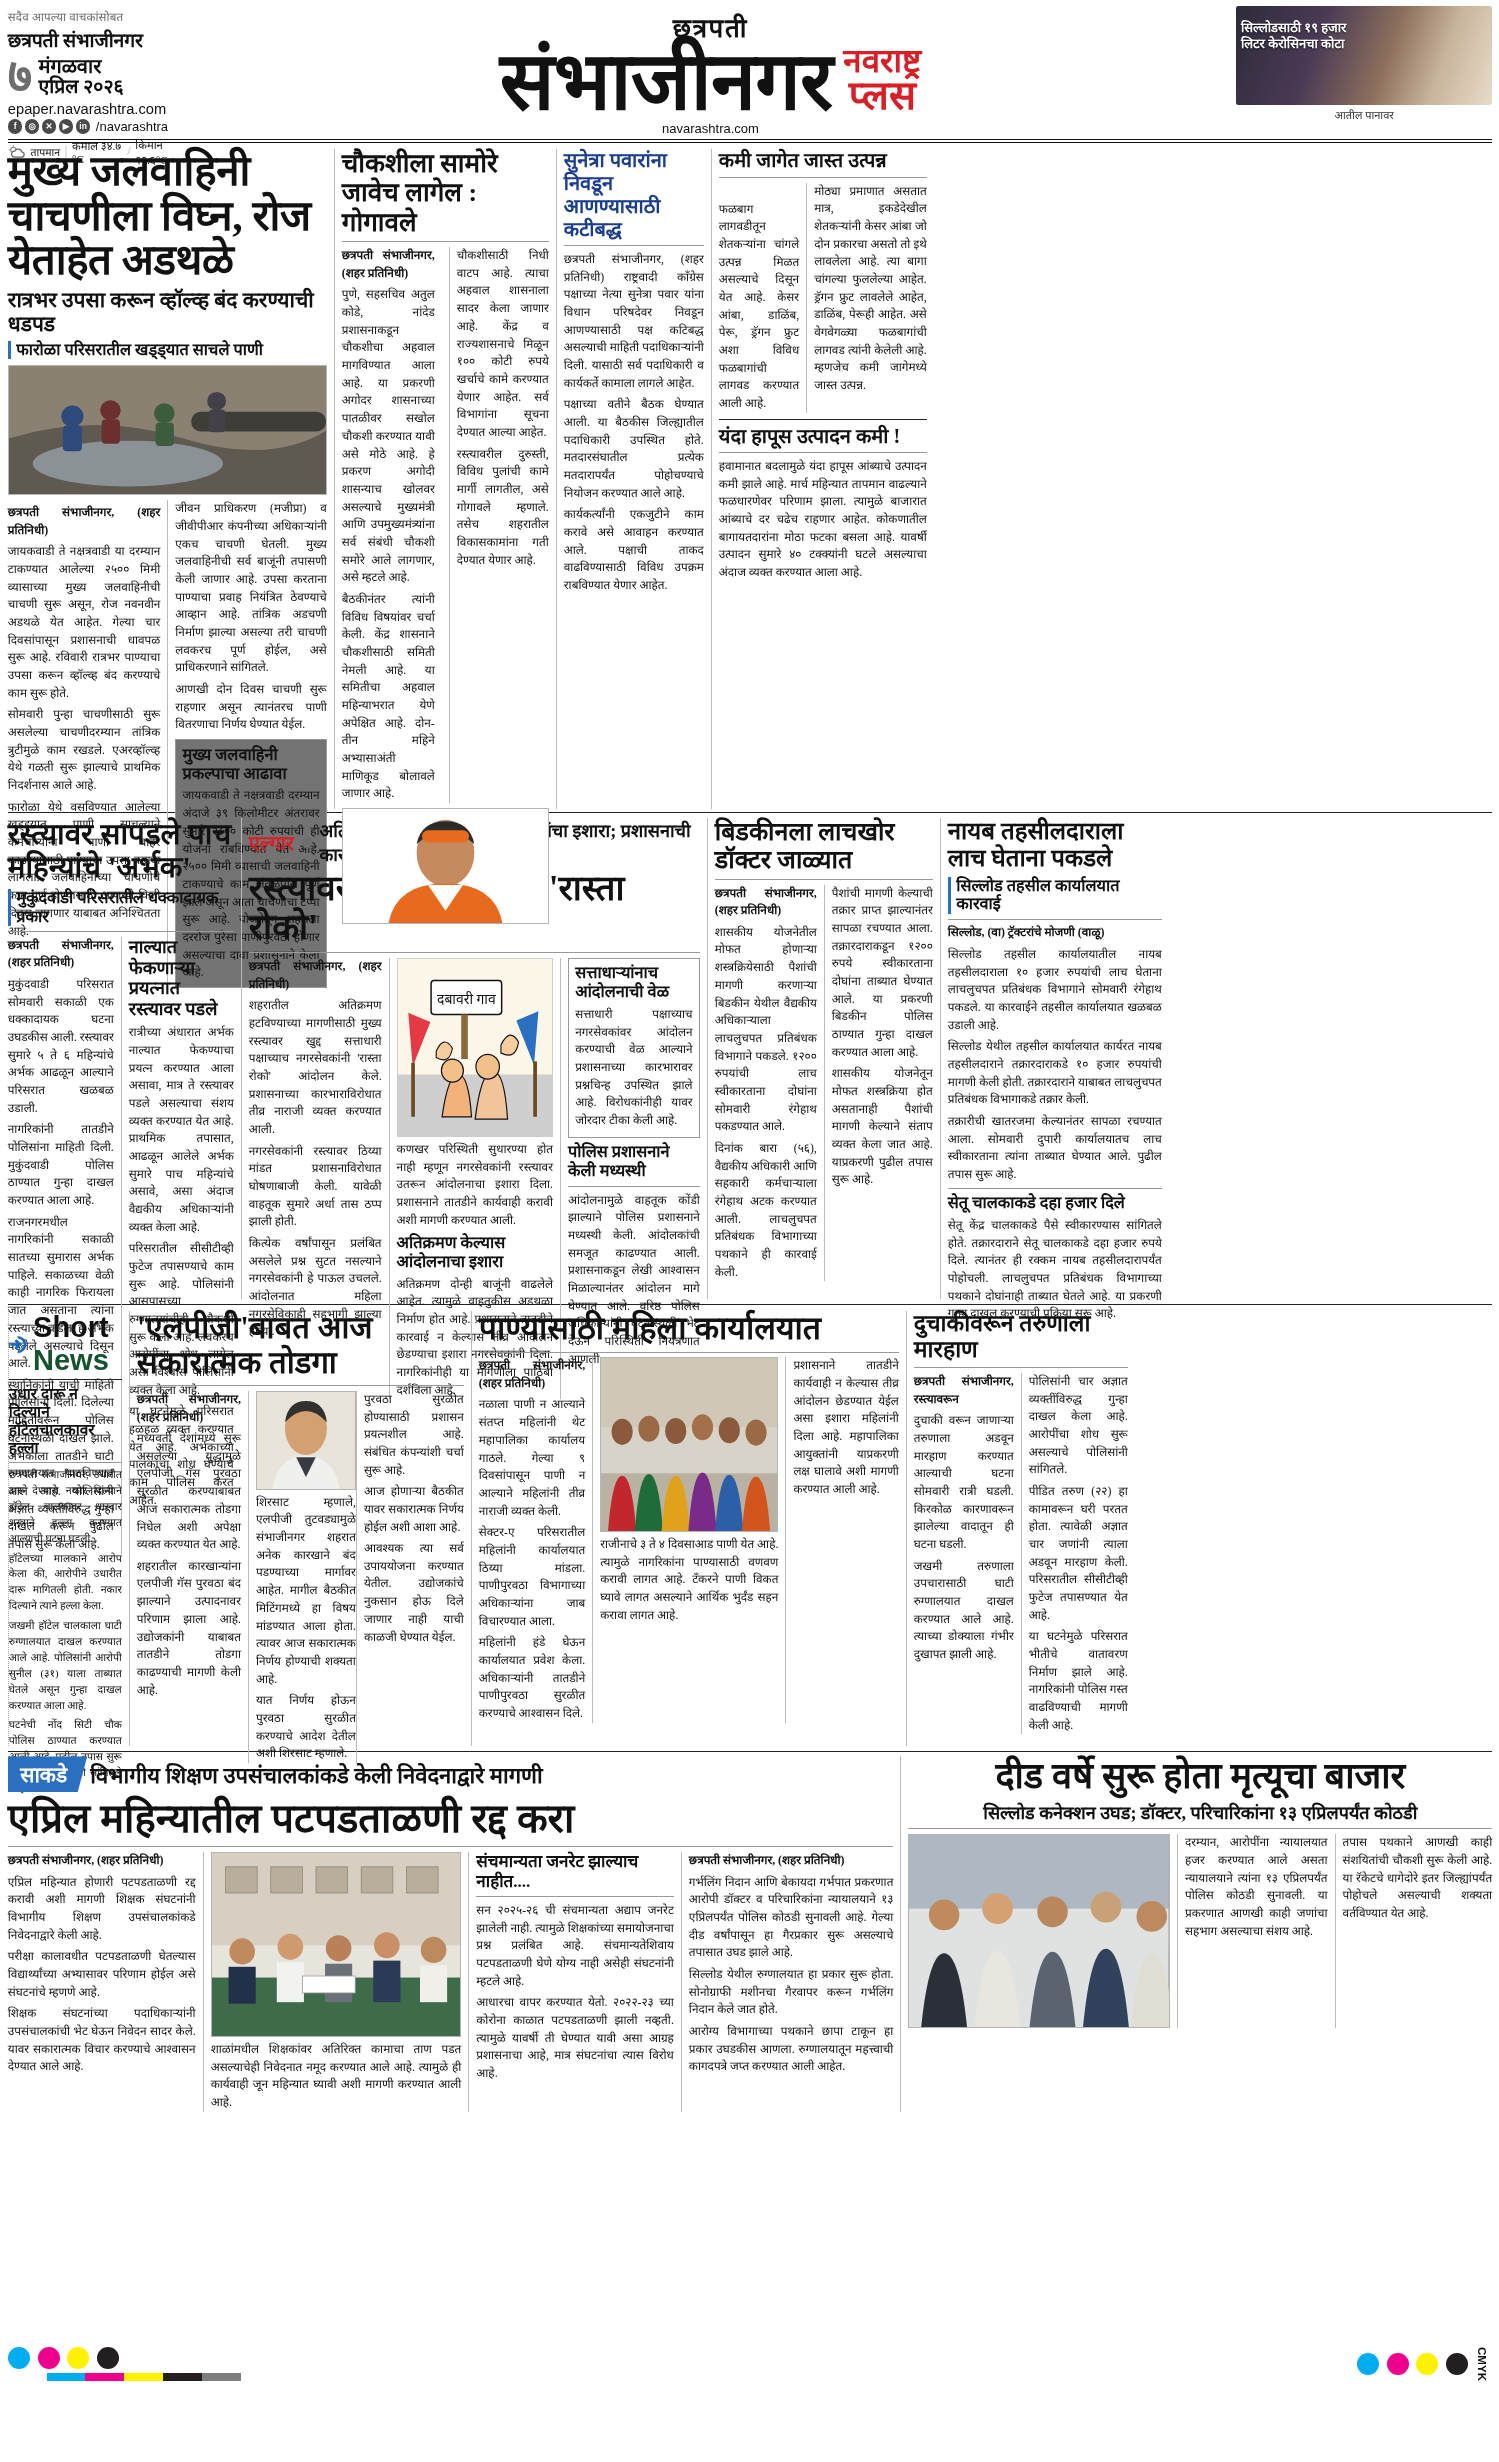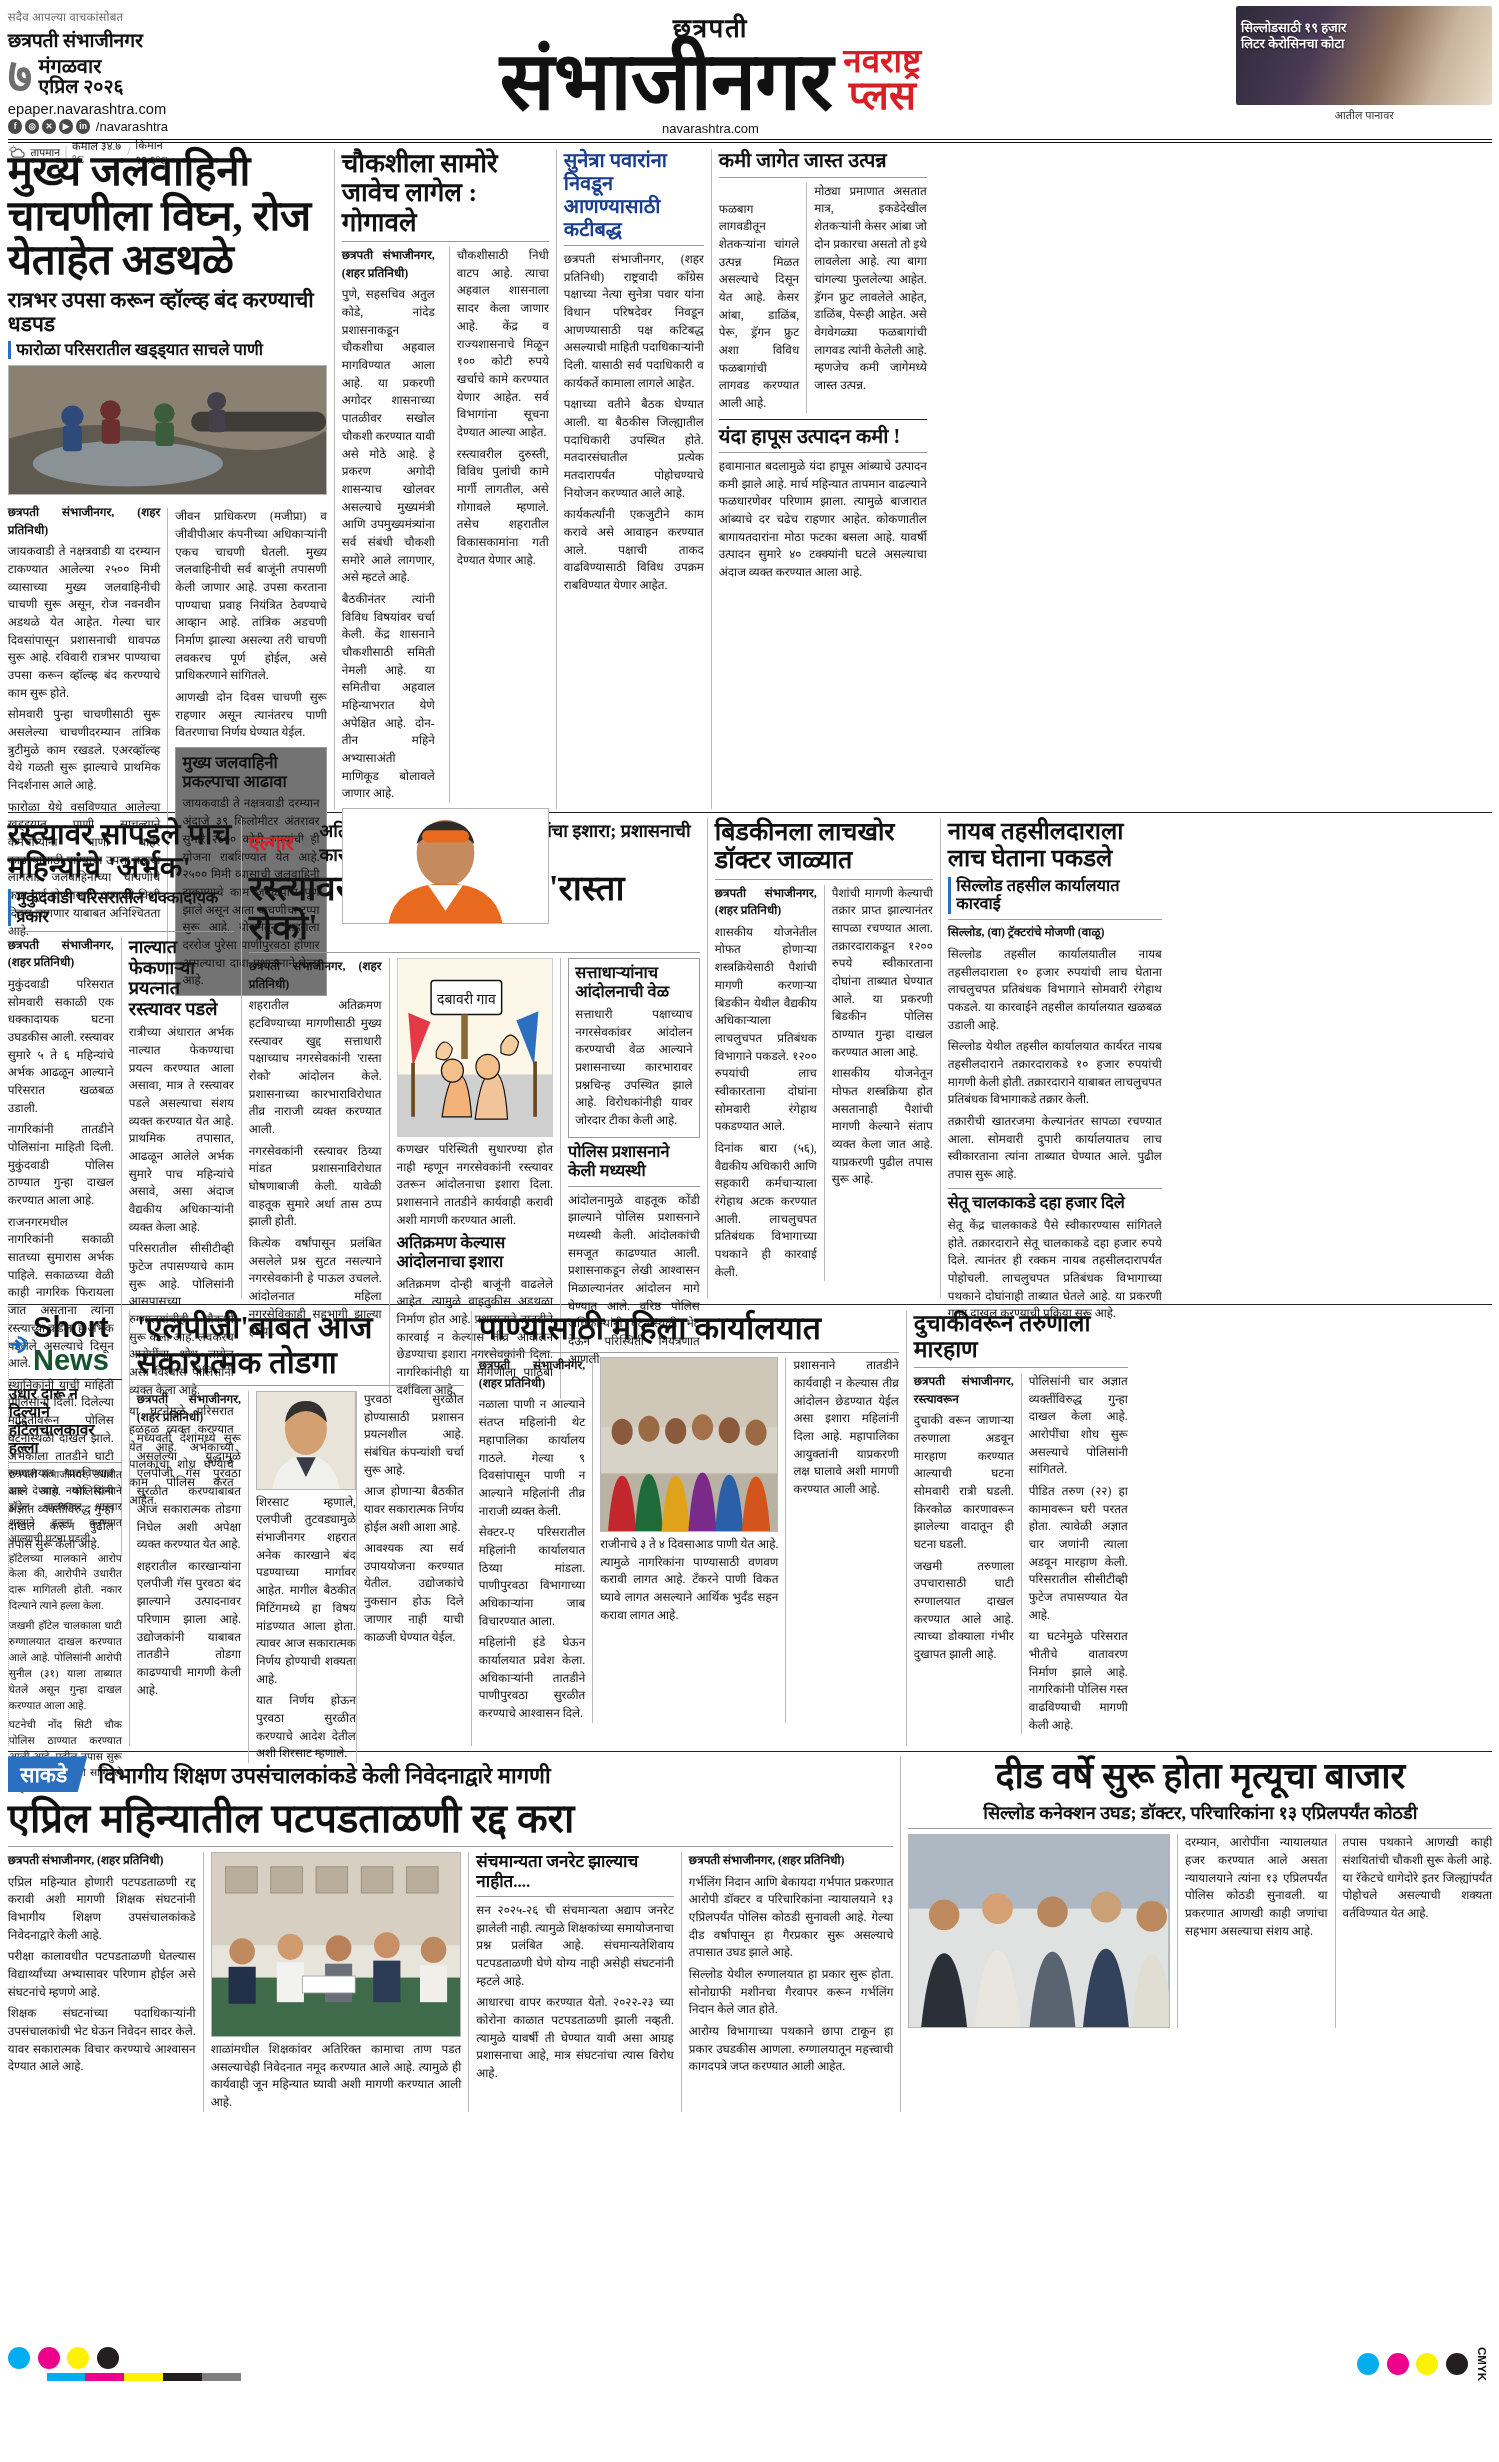--- a/index.html
+++ b/index.html
@@ -179,21 +179,21 @@
             <rect x="252" y="57" width="21" height="30" rx="5" fill="#44404a"></rect>
         </svg>
       </div>
       <div class="cols" style="margin-top:4.7px;">
         <div class="col" style="width:50%;padding-left:0;">
           <p class="body"><span class="byline">छत्रपती संभाजीनगर, (शहर प्रतिनिधी)</span></p>
           <p class="body">जायकवाडी ते नक्षत्रवाडी या दरम्यान टाकण्यात आलेल्या २५०० मिमी व्यासाच्या मुख्य जलवाहिनीची चाचणी सुरू असून, रोज नवनवीन अडथळे येत आहेत. गेल्या चार दिवसांपासून प्रशासनाची धावपळ सुरू आहे. रविवारी रात्रभर पाण्याचा उपसा करून व्हॉल्व्ह बंद करण्याचे काम सुरू होते.</p>
           <p class="body">सोमवारी पुन्हा चाचणीसाठी सुरू असलेल्या चाचणीदरम्यान तांत्रिक त्रुटीमुळे काम रखडले. एअरव्हॉल्व्ह येथे गळती सुरू झाल्याचे प्राथमिक निदर्शनास आले आहे.</p>
           <p class="body">फारोळा येथे वसविण्यात आलेल्या खड्ड्यात पाणी साचल्याने कर्मचाऱ्यांना पाणी बाहेर काढण्यासाठी पाण्याचा उपसा करावा लागला. जलवाहिनीच्या चाचणीचे काम पूर्ण होण्यासाठी आणखी किती दिवस लागणार याबाबत अनिश्चितता आहे.</p>
         </div>
-        <div class="col vline" style="width:50%;padding-right:0;margin-top:8px;">
+        <div class="col vline" style="width:50%;padding-right:0;">
           <p class="body" style="margin-top:0">जीवन प्राधिकरण (मजीप्रा) व जीवीपीआर कंपनीच्या अधिकाऱ्यांनी एकच चाचणी घेतली. मुख्य जलवाहिनीची सर्व बाजूंनी तपासणी केली जाणार आहे. उपसा करताना पाण्याचा प्रवाह नियंत्रित ठेवण्याचे आव्हान आहे. तांत्रिक अडचणी निर्माण झाल्या असल्या तरी चाचणी लवकरच पूर्ण होईल, असे प्राधिकरणाने सांगितले.</p>
           <p class="body">आणखी दोन दिवस चाचणी सुरू राहणार असून त्यानंतरच पाणी वितरणाचा निर्णय घेण्यात येईल.</p>
           <div class="boxed shade" style="margin-top:5.4px;">
             <h4 class="hd">मुख्य जलवाहिनी प्रकल्पाचा आढावा</h4>
             <p class="body">जायकवाडी ते नक्षत्रवाडी दरम्यान अंदाजे ३९ किलोमीटर अंतरावर सुमारे २८०० कोटी रुपयांची ही योजना राबविण्यात येत आहे. २५०० मिमी व्यासाची जलवाहिनी टाकण्याचे काम जवळपास पूर्ण झाले असून आता चाचणीचा टप्पा सुरू आहे. योजनेतून शहराला दररोज पुरेसा पाणीपुरवठा होणार असल्याचा दावा प्रशासनाने केला आहे.</p>
           </div>
         </div>
       </div>
     </div>
 
@@ -462,21 +462,21 @@
         </div>
       </div>
     </div>
   </div>
 
   <div class="rule-h2"></div>
 
   <div class="cols" style="margin-top:4.7px;">
 
     <div class="col" style="width:893px;padding-left:0;">
-      <div style="display:flex;align-items:center;gap:11px;">
+      <div style="display:flex;align-items:center;gap:3px;">
         <span class="bluebanner">साकडे</span>
         <span style="font-size:22px;font-weight:bold;">विभागीय शिक्षण उपसंचालकांकडे केली निवेदनाद्वारे मागणी</span>
       </div>
       <h2 class="hd" style="font-size:40px;margin-top:4.7px;">एप्रिल महिन्यातील पटपडताळणी रद्द करा</h2>
       <div class="rule-h"></div>
       <div class="cols">
         <div class="col" style="width:22%;padding-left:0;">
           <p class="body" style="margin-top:0"><span class="byline">छत्रपती संभाजीनगर, (शहर प्रतिनिधी)</span></p>
           <p class="body">एप्रिल महिन्यात होणारी पटपडताळणी रद्द करावी अशी मागणी शिक्षक संघटनांनी विभागीय शिक्षण उपसंचालकांकडे निवेदनाद्वारे केली आहे.</p>
           <p class="body">परीक्षा कालावधीत पटपडताळणी घेतल्यास विद्यार्थ्यांच्या अभ्यासावर परिणाम होईल असे संघटनांचे म्हणणे आहे.</p>

